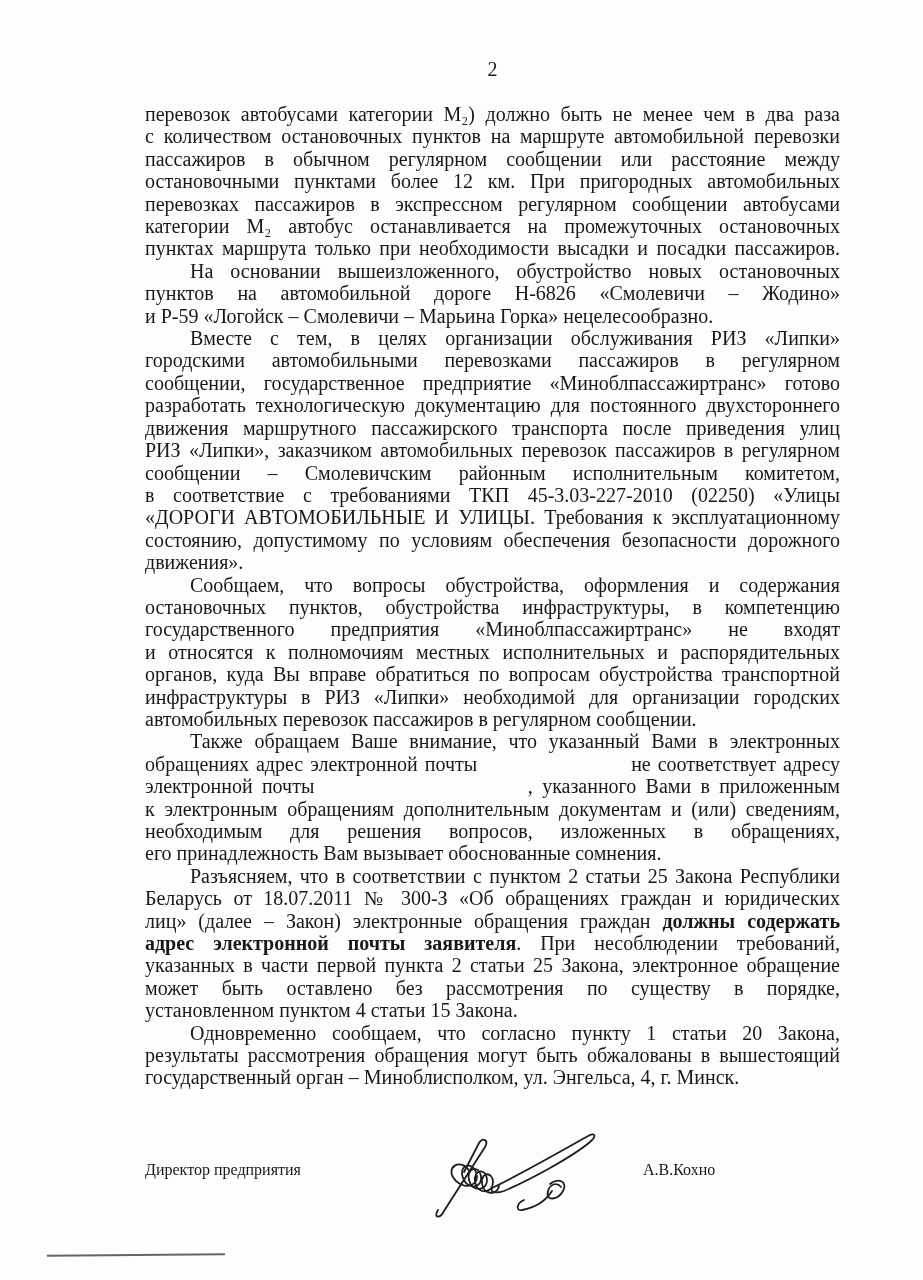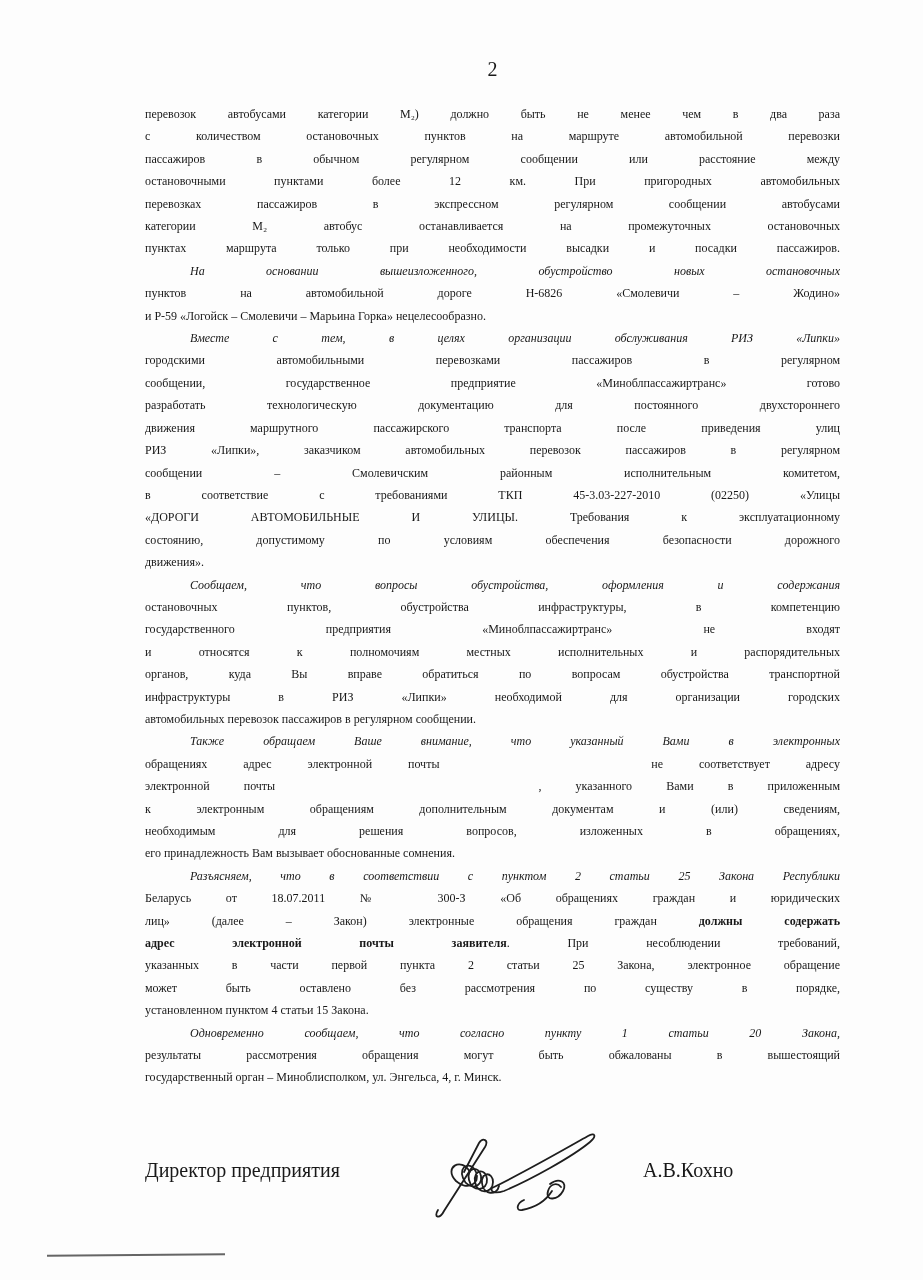--- a/index.html
+++ b/index.html
@@ -14,37 +14,37 @@
   }
   .page-number{
     position:absolute;
     top:58px;left:145px;width:695px;
     text-align:center;
     font-size:20px;line-height:22px;
   }
   .body-text{
     position:absolute;
     left:145px;top:103px;width:695px;
-    font-size:12px;line-height:22.4px;
+    font-size:20px;line-height:22.4px;
   }
   .line{
     text-align:justify;
     text-align-last:justify;
     -moz-text-align-last:justify;
   }
   .line.endp{
     text-align-last:left;
     -moz-text-align-last:left;
   }
-  .line.ind{ text-indent:45px;font-style:italic; }
+  .line.ind{ text-indent:45px; }
   .line b{ font-weight:bold; }
   .gap{ display:inline-block; height:1px; }
   .sig-row-label{
     position:absolute;
-    font-size:20px;line-height:24px;
+    font-size:16px;line-height:24px;
     white-space:nowrap;
   }
   .sig-left{ left:145px; top:1158px; }
   .sig-right{ left:643px; top:1158px; }
   .signature-svg{
     position:absolute;
     left:430px; top:1130px;
     width:195px; height:92px;
   }
   .signature-svg path{

